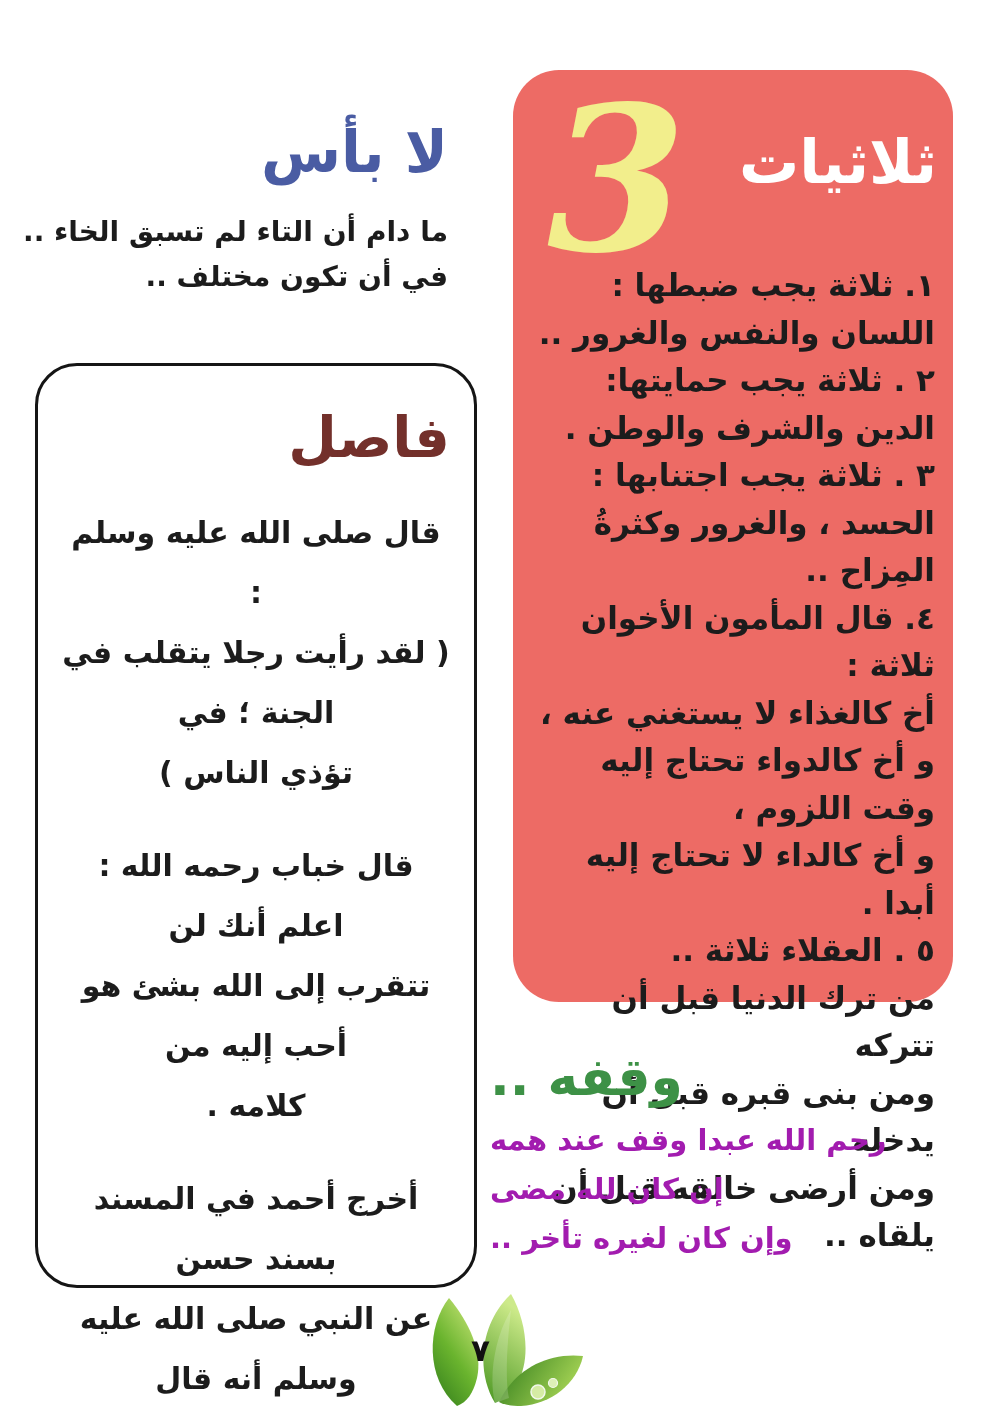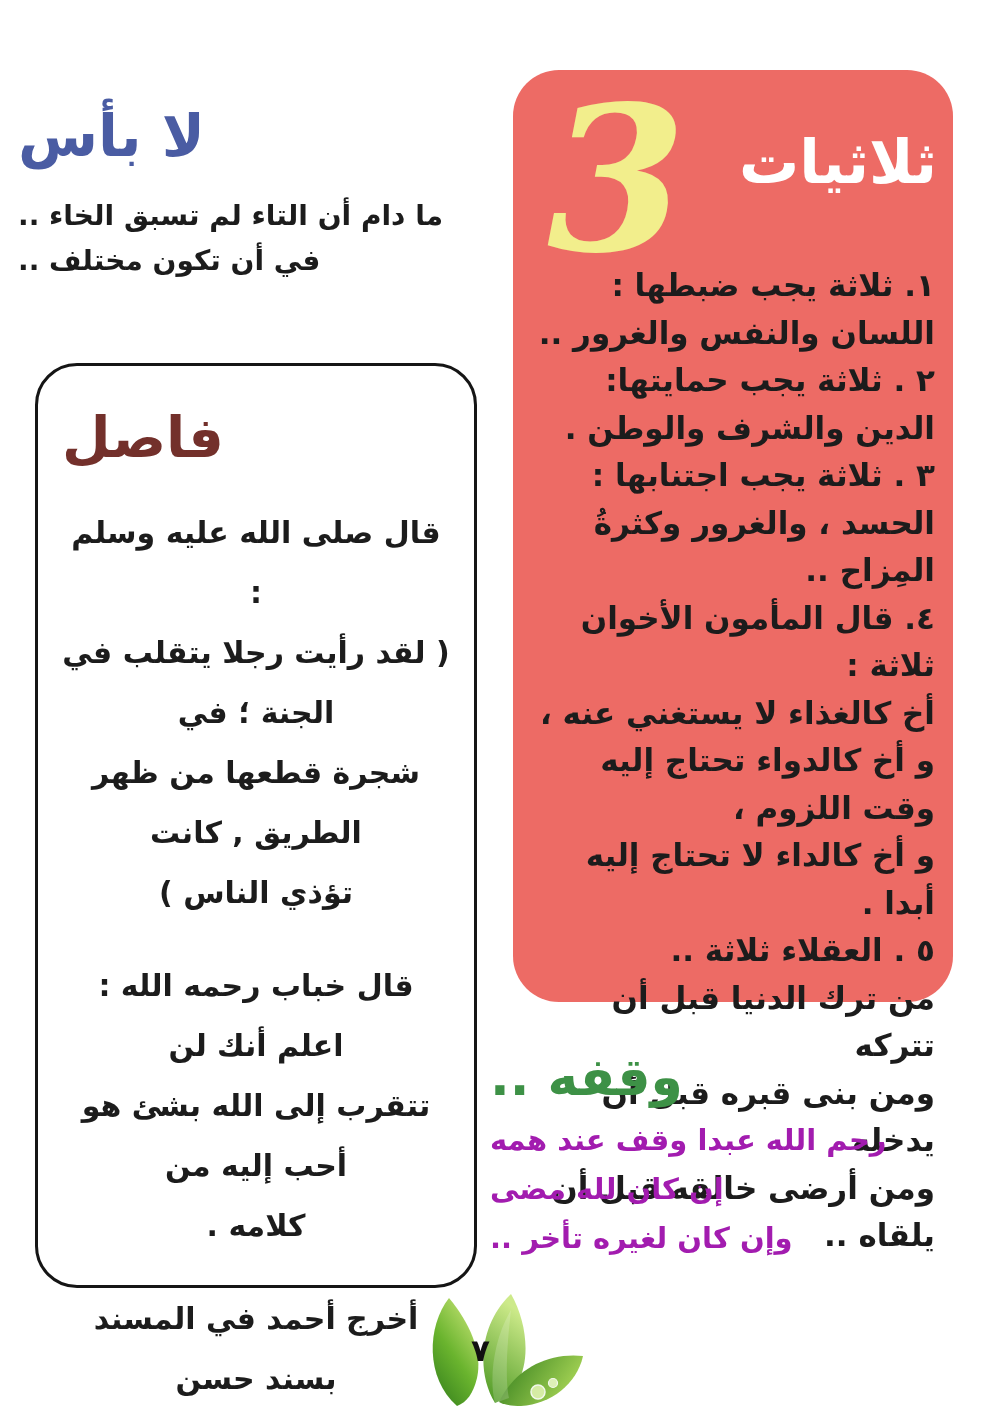--- a/index.html
+++ b/index.html
@@ -1,37 +1,37 @@
 <!DOCTYPE html>
 <html lang="ar"><head>
 <meta charset="utf-8">
 <style>
   html,body{margin:0;padding:0;background:#ffffff;}
   body{font-family:"DejaVu Sans", sans-serif;}
   .page{position:relative;width:1000px;height:1418px;background:#ffffff;overflow:hidden;}
 
   
-  .sec-la-baas{position:absolute;top:100px;right:552px;width:430px;text-align:left;direction:rtl;}
+  .sec-la-baas{position:absolute;top:116px;right:552px;width:430px;text-align:right;direction:rtl;}
   .la-baas-title{margin:0 0 20px 0;font-size:58px;line-height:1.25;font-weight:bold;color:#4a5ca3;}
   .la-baas-line{margin:0;font-size:28px;line-height:45px;font-weight:bold;color:#1c1c1c;}
 
   
   .red-panel{position:absolute;left:513px;top:70px;width:440px;height:932px;
              background:#ed6b65;border-radius:46px;}
   .big3{position:absolute;top:10px;left:34px;font-family:"DejaVu Serif",serif;
         font-style:italic;font-weight:bold;font-size:200px;line-height:1;color:#f2ee8c;}
   .panel-title{position:absolute;top:56px;right:16px;margin:0;font-size:60px;line-height:1.2;
                font-weight:bold;color:#ffffff;direction:rtl;}
   .panel-lines{position:absolute;top:192px;left:16px;right:18px;text-align:right;direction:rtl;}
   .panel-line{margin:0;font-size:31px;line-height:47.5px;font-weight:bold;color:#1c1c1c;}
 
   
   .fasel-box{position:absolute;left:35px;top:363px;width:442px;height:925px;box-sizing:border-box;
              border:3px solid #151515;border-radius:42px;padding:0 24px;direction:rtl;}
-  .fasel-title{margin:36px 0 0 0;text-align:left;font-size:56px;line-height:1.3;
+  .fasel-title{margin:36px 0 0 0;text-align:right;font-size:56px;line-height:1.3;
                font-weight:bold;color:#73302b;}
   .fasel-para{margin:28px 0 0 0;text-align:center;}
   .fasel-para.gap{margin-top:33px;}
   .fasel-line{margin:0;font-size:30px;line-height:60px;font-weight:bold;color:#1c1c1c;}
 
   
   .sec-waqfa{position:absolute;top:1046px;right:50px;width:460px;text-align:left;direction:rtl;}
   .waqfa-title{margin:0;font-size:52px;line-height:1.2;font-weight:bold;color:#3d9146;}
   .waqfa-line{margin:0;font-size:29px;line-height:49px;font-weight:bold;color:#a21caf;}
   .waqfa-lines{margin-top:8px;}
@@ -71,21 +71,20 @@
       <p class="panel-line">ومن بنى قبره قبل أن يدخله</p>
       <p class="panel-line">ومن أرضى خالقه قبل أن يلقاه ..</p>
     </div>
   </section>
 
   <section class="fasel-box">
     <h2 class="fasel-title">فاصل</h2>
     <div class="fasel-para">
       <p class="fasel-line">قال صلى الله عليه وسلم :</p>
       <p class="fasel-line">( لقد رأيت رجلا يتقلب في الجنة ؛ في</p>
-      <p class="fasel-line">شجرة قطعها من ظهر الطريق , كانت</p>
       <p class="fasel-line">تؤذي الناس )</p>
     </div>
     <div class="fasel-para gap">
       <p class="fasel-line">قال خباب رحمه الله : اعلم أنك لن</p>
       <p class="fasel-line">تتقرب إلى الله بشئ هو أحب إليه من</p>
       <p class="fasel-line">كلامه .</p>
     </div>
     <div class="fasel-para gap">
       <p class="fasel-line">أخرج أحمد في المسند بسند حسن</p>
       <p class="fasel-line">عن النبي صلى الله عليه وسلم أنه قال</p>

